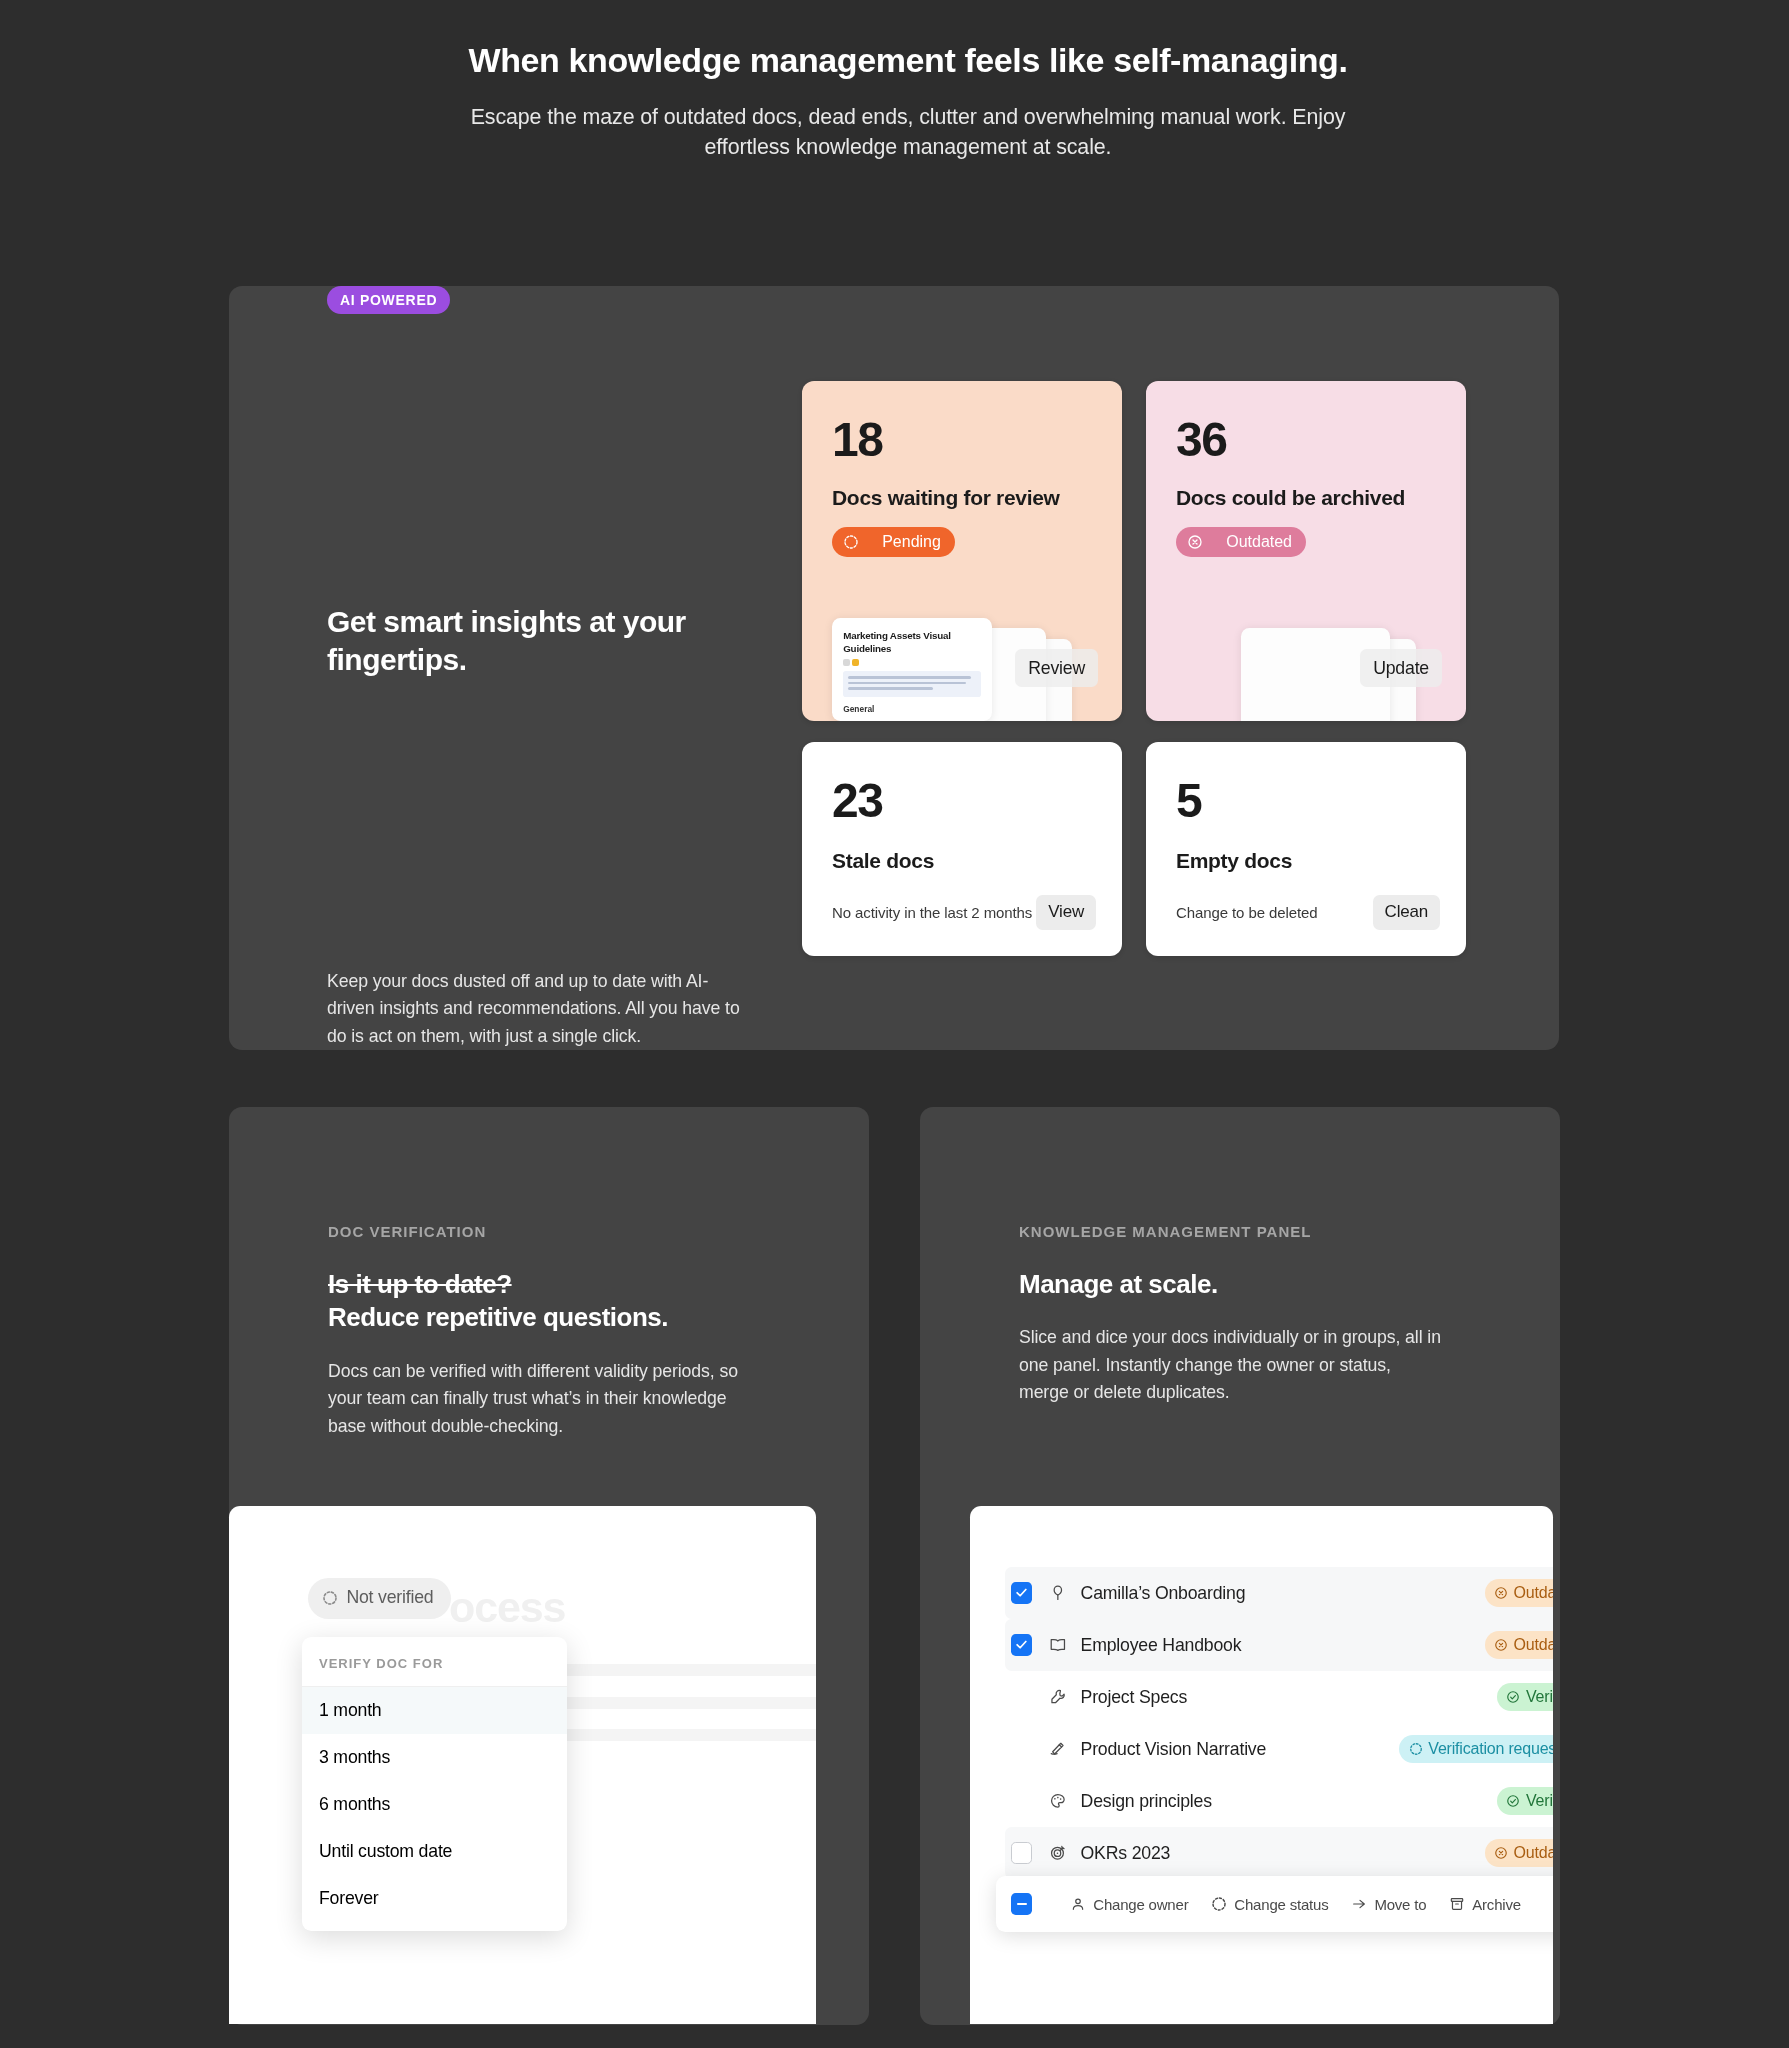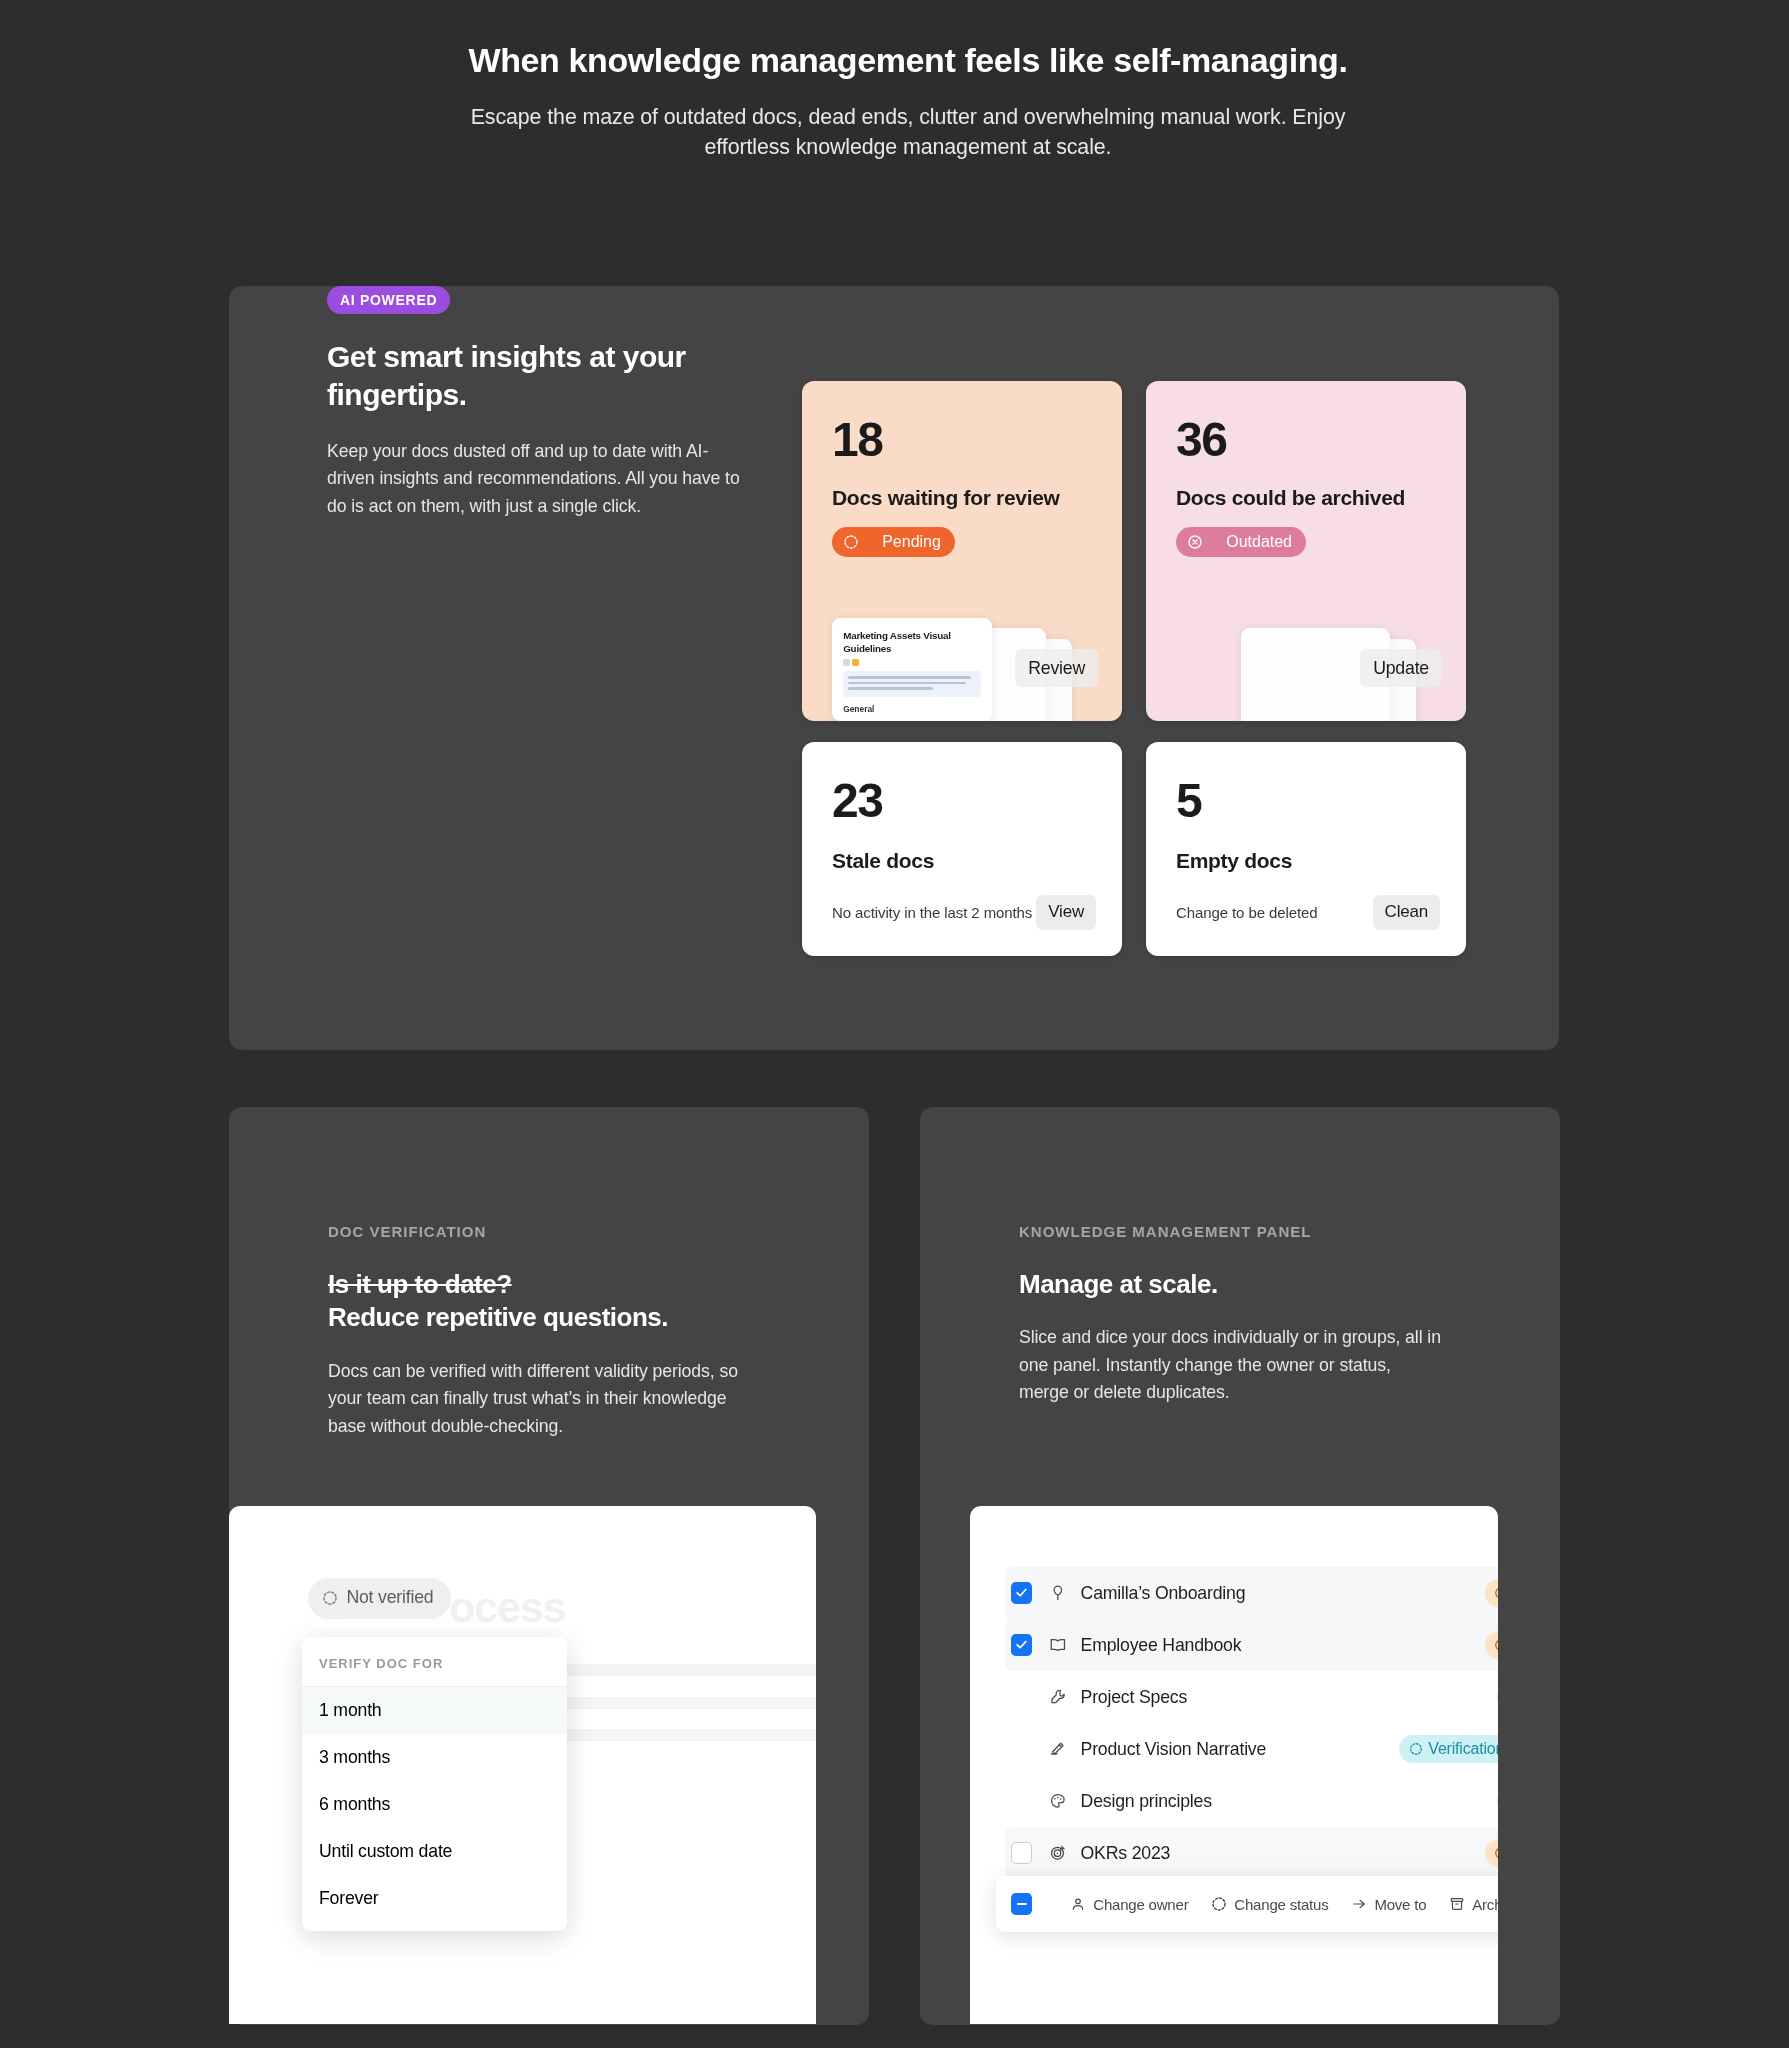--- a/index.html
+++ b/index.html
@@ -21,21 +21,21 @@
   }
 
   
   .panel{background:#444444;border-radius:13px;}
   .panel-top{
     position:absolute;left:229px;top:286px;width:1330px;height:764px;
     display:flex;
   }
   .panel-top-left{
     width:597px;padding:0 0 0 98px;display:flex;flex-direction:column;
-    justify-content:flex-start;
+    justify-content:space-between;
   }
   .badge-ai{
     display:inline-block;align-self:flex-start;
     background:#9B4DE0;color:#fff;border-radius:931px;
     font-size:14px;font-weight:700;letter-spacing:0.7px;
     padding:5.6px 13px 6.5px;margin-bottom:24px;
   }
   .panel-top-left h2{
     font-size:30px;line-height:1.26;font-weight:700;letter-spacing:-0.5px;color:#fff;
     max-width:373px;
@@ -163,21 +163,21 @@
     font-size:13px;font-weight:700;letter-spacing:1px;color:#9a9a9a;
     padding:18.6px 17px 15px;border-bottom:0.9px solid #efefef;
   }
   .dd-item{
     font-size:17.7px;color:#000000;padding:13px 17px;letter-spacing:-0.2px;
   }
   .dd-item.active{background:#F5F9FA;}
 
   
   .card-kmp{
-    position:absolute;left:970px;top:1506px;width:528px;height:518px;
+    position:absolute;left:970px;top:1506px;width:583px;height:518px;
     background:#fff;border-radius:11.2px 11.2px 0 0;overflow:hidden;
   }
   .doc-list{position:absolute;left:35px;top:61px;width:597px;}
   .doc-row{
     display:flex;align-items:center;height:52px;padding:0 13px 0 5.6px;border-radius:6.5px;
   }
   .doc-row.sel{background:#F6F7F8;}
   .doc-row.hover{background:#F7F8F9;}
   .cb{
     width:21.4px;height:21.4px;border-radius:4.7px;flex:none;margin-right:15px;

